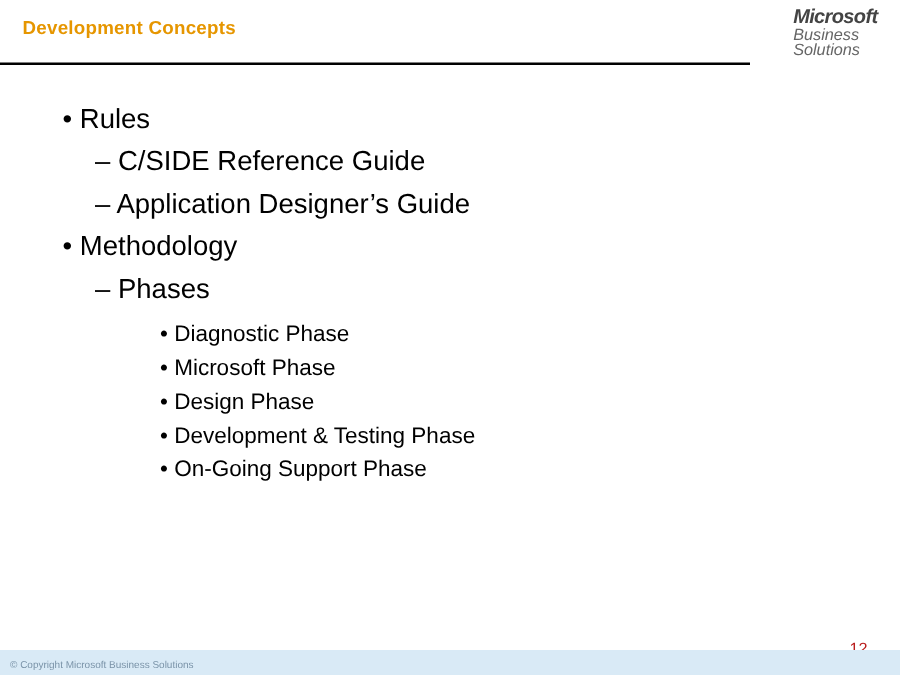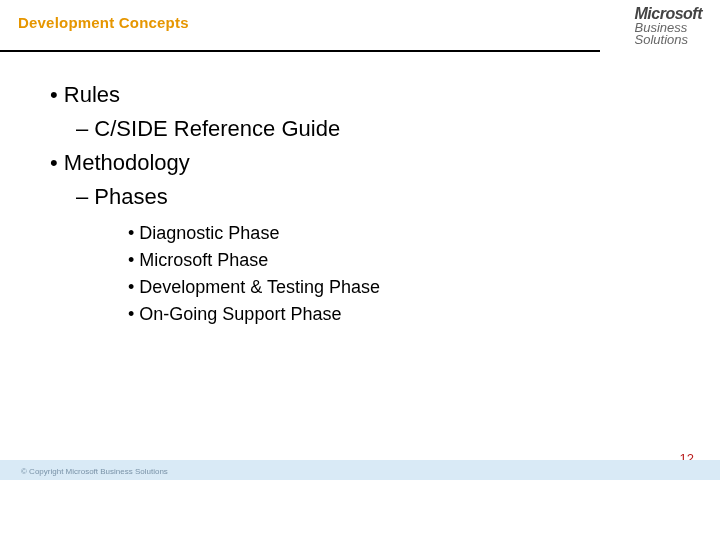--- a/index.html
+++ b/index.html
@@ -7,21 +7,21 @@
     padding: 0;
     width: 720px;
     height: 540px;
     font-family: Tahoma, Verdana, sans-serif;
     background: #fff;
     position: relative;
     overflow: hidden;
   }
   .slide {
     width: 720px;
-    height: 480px;
+    height: 540px;
     position: relative;
     box-sizing: border-box;
   }
   .title {
     position: absolute;
     top: 14px;
     left: 18px;
     font-size: 15px;
     font-weight: bold;
     color: #e69600;
@@ -88,21 +88,21 @@
     position: absolute;
     bottom: 0;
     left: 0;
     width: 720px;
     height: 20px;
     background: #d9eaf6;
   }
   .copyright {
     position: absolute;
     bottom: 4px;
-    left: 21px;
+    left: 8px;
     font-size: 8px;
     color: #7a93a8;
   }
 </style>
 </head>
 <body>
 
 <div class="slide">
 
   <div class="title">Development Concepts</div>
@@ -110,25 +110,27 @@
 
   <div class="logo">
     <span class="ms">Microsoft</span><br>
     <span class="bs">Business</span>
     <span class="bs">Solutions</span>
   </div>
 
   <div class="content">
     <div class="b1 bullet-dot">Rules</div>
     <div class="b2 bullet-dash">C/SIDE Reference Guide</div>
+    <div class="b2 bullet-dash">Application Designer’s Guide</div>
     <div class="b1 bullet-dot">Methodology</div>
     <div class="b2 bullet-dash">Phases</div>
     <div style="height:6px"></div>
     <div class="b3 bullet-dot">Diagnostic Phase</div>
     <div class="b3 bullet-dot">Microsoft Phase</div>
+    <div class="b3 bullet-dot">Design Phase</div>
     <div class="b3 bullet-dot">Development &amp; Testing Phase</div>
     <div class="b3 bullet-dot">On-Going Support Phase</div>
   </div>
 
   <div class="pagenum">12</div>
 
   <div class="footer"></div>
   <div class="copyright">© Copyright Microsoft Business Solutions</div>
 </div>
 

